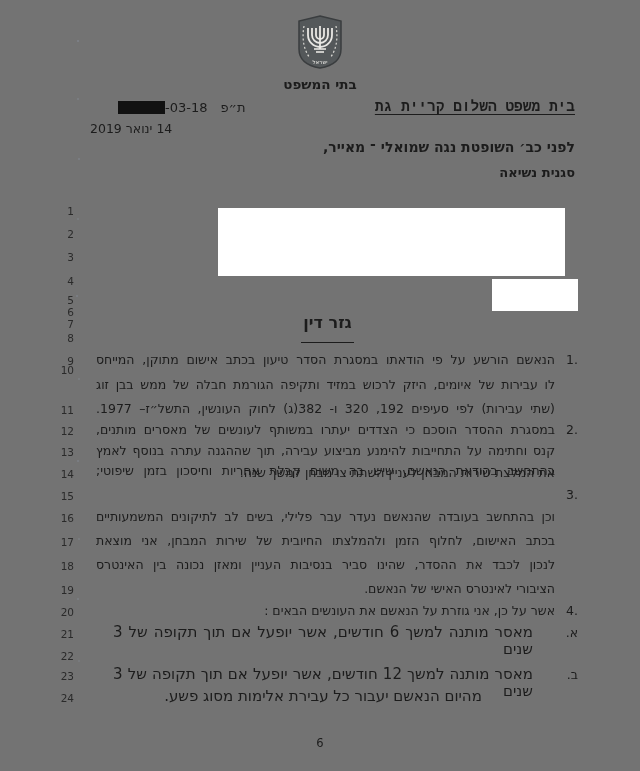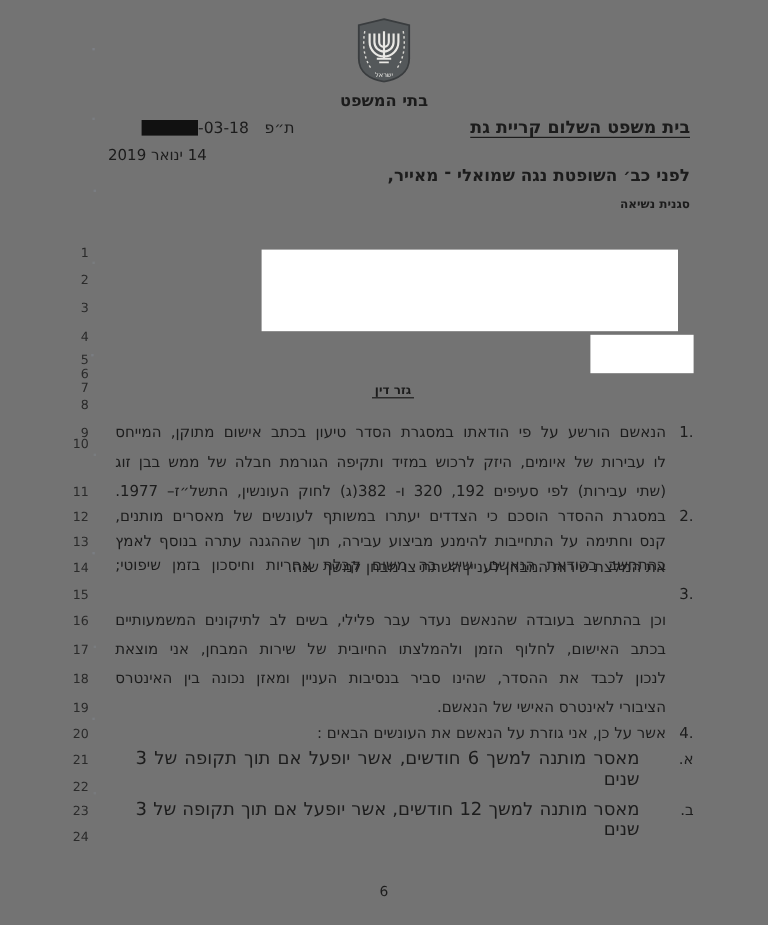--- a/index.html
+++ b/index.html
@@ -8,32 +8,32 @@
   .page{position:absolute;inset:0;background:#737373;}
   
   .speck{position:absolute;left:77px;top:40px;width:2px;height:2px;background:rgba(140,150,165,.35);
      box-shadow:0 58px rgba(140,150,165,.28),1px 118px rgba(140,150,165,.3),0 178px rgba(140,150,165,.25),
      -1px 255px rgba(140,150,165,.3),1px 338px rgba(140,150,165,.25),0 420px rgba(140,150,165,.3),
      1px 498px rgba(140,150,165,.25),0 558px rgba(140,150,165,.28),1px 620px rgba(140,150,165,.22);}
   .emblem{position:absolute;left:297px;top:15px;}
   .emblem-caption{position:absolute;top:76px;left:0;width:640px;text-align:center;
      font-weight:bold;font-size:13.5px;direction:rtl;}
   .court-name{position:absolute;top:99px;right:65px;direction:rtl;font-weight:bold;font-size:14.5px;
-     text-decoration:underline;text-underline-offset:3px;}
+     text-decoration:underline;text-underline-offset:3px;font-family:Liberation Mono, monospace;}
   .case-line{position:absolute;top:100px;left:118px;direction:rtl;font-weight:normal;font-size:13px;white-space:nowrap;}
   .blackbox{display:inline-block;width:47px;height:13px;background:#111;vertical-align:-2px;}
   .date-line{position:absolute;top:121px;left:90px;direction:rtl;font-weight:normal;font-size:12.5px;white-space:nowrap;text-align:center;}
   .judge1{position:absolute;top:139px;right:65px;direction:rtl;font-weight:bold;font-size:14px;white-space:nowrap;}
-  .judge2{position:absolute;top:165px;right:65px;direction:rtl;font-weight:bold;font-size:10px;white-space:nowrap;}
+  .judge2{position:absolute;top:165px;right:65px;direction:rtl;font-weight:bold;font-size:13px;white-space:nowrap;}
   .wbox{position:absolute;background:#ffffff;}
   .wbox1{left:218px;top:208px;width:347px;height:68px;}
   .wbox2{left:492px;top:279px;width:86px;height:32px;}
   .ln{position:absolute;left:60px;width:14px;text-align:right;font-size:10.5px;color:#2a2a2a;}
   .title{position:absolute;top:313px;right:85px;left:100px;text-align:center;direction:rtl;}
-  .title span{font-weight:bold;font-size:10px;border-bottom:1.5px solid #1c1c1c;padding:0 2px 0;}
+  .title span{font-weight:bold;font-size:16px;border-bottom:1.5px solid #1c1c1c;padding:0 2px 10px;}
   .bl{position:absolute;right:85px;left:96px;direction:rtl;font-size:12.5px;line-height:17px;text-align:right;}
   .jl{text-align:justify;text-align-last:justify;-moz-text-align-last:justify;}
   .inum{position:absolute;right:62px;direction:rtl;font-size:12.5px;line-height:17px;}
   .sub{position:absolute;right:62px;direction:rtl;font-size:12.5px;line-height:17px;}
   .sl{position:absolute;right:107px;left:113px;direction:rtl;font-size:15px;line-height:17px;}
   .slj{text-align:justify;text-align-last:justify;-moz-text-align-last:justify;}
   .slc{text-align:center;}
   .pagenum{position:absolute;top:736px;left:0;width:640px;text-align:center;font-size:11.5px;}
 </style>
 </head>
@@ -122,15 +122,16 @@
   <div class="bl" style="top:580px">הציבורי לאינטרס האישי של הנאשם.</div>
 
   <span class="inum" style="top:602px">.4</span>
   <div class="bl" style="top:602px">אשר על כן, אני גוזרת על הנאשם את העונשים הבאים :</div>
 
   <span class="sub" style="top:624px">א.</span>
   <div class="sl slj" style="top:624px">מאסר מותנה למשך 6 חודשים, אשר יופעל אם תוך תקופה של 3 שנים</div>
 
   <span class="sub" style="top:666px">ב.</span>
   <div class="sl slj" style="top:666px">מאסר מותנה למשך 12 חודשים, אשר יופעל אם תוך תקופה של 3 שנים</div>
+  <div class="sl slc" style="top:688px">מהיום הנאשם יעבור כל עבירת אלימות מסוג פשע.</div>
 
   <div class="pagenum">6</div>
 </div>
 
 </body></html>

